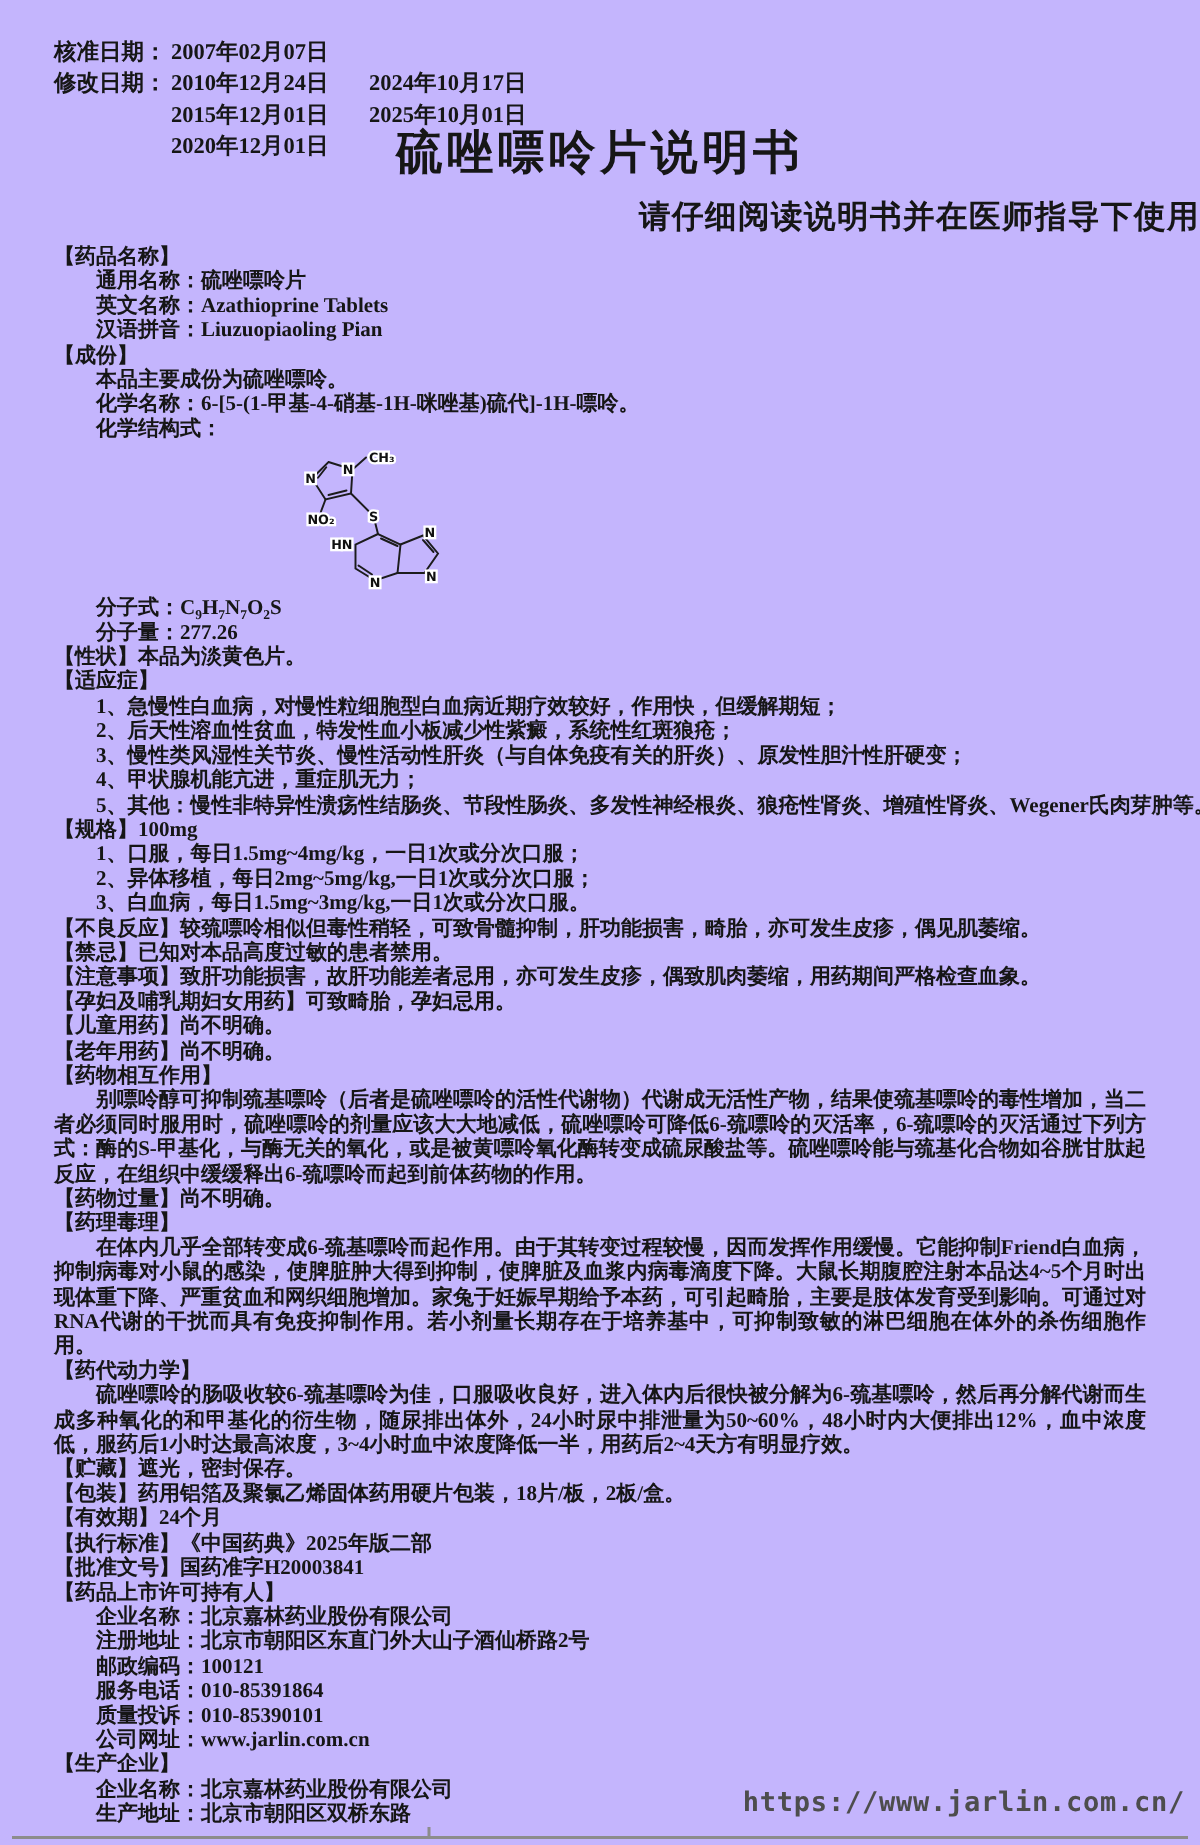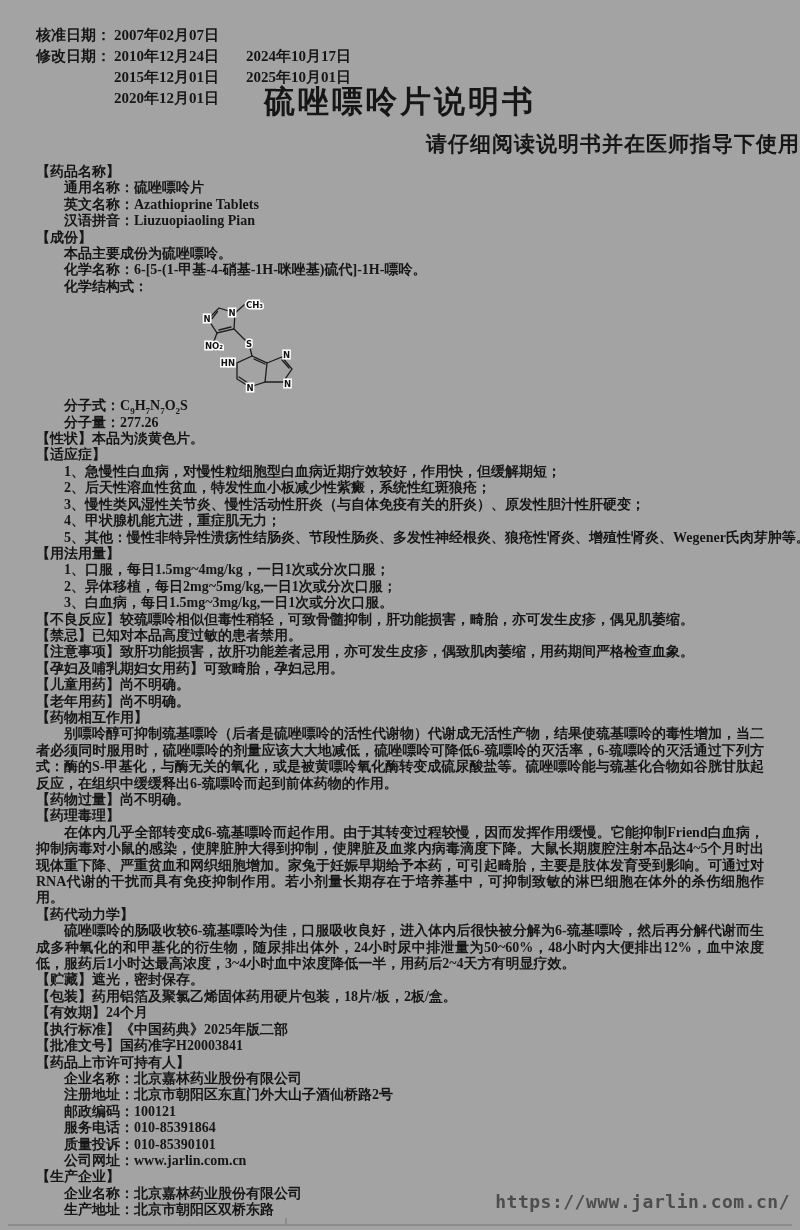--- a/index.html
+++ b/index.html
@@ -1,21 +1,21 @@
 <!DOCTYPE html>
 <html><head>
 <meta charset="utf-8">
 <style>
   html,body{margin:0;padding:0;background:#ffffff;}
   body{
     width:800px;height:1230px;position:relative;overflow:hidden;
     font-family:"Liberation Serif","DejaVu Serif",serif;
     color:#161616;
   }
-  .page{position:absolute;inset:0;background:#a3a3a3;}
+  .page{position:absolute;inset:0;background:#c4b5fd;}
 
   
   .meta{
     position:absolute;top:25px;left:36px;
     display:grid;grid-template-columns:78px 132px auto;
     font-size:15px;line-height:21px;font-weight:700;
   }
   .meta span{white-space:nowrap;}
 
   
@@ -125,22 +125,22 @@
 
     <div class="ln"><span class="hdr">【性状】</span><span>本品为淡黄色片。</span></div>
 
     <div class="ln hdr">【适应症】</div>
     <div class="ln ind">1、急慢性白血病，对慢性粒细胞型白血病近期疗效较好，作用快，但缓解期短；</div>
     <div class="ln ind">2、后天性溶血性贫血，特发性血小板减少性紫癜，系统性红斑狼疮；</div>
     <div class="ln ind">3、慢性类风湿性关节炎、慢性活动性肝炎（与自体免疫有关的肝炎）、原发性胆汁性肝硬变；</div>
     <div class="ln ind">4、甲状腺机能亢进，重症肌无力；</div>
     <div class="ln ind">5、其他：慢性非特异性溃疡性结肠炎、节段性肠炎、多发性神经根炎、狼疮性肾炎、增殖性肾炎、Wegener氏肉芽肿等。</div>
 
+    <div class="ln"><span class="hdr">【规格】</span><span>100mg</span></div>
 
-    <div class="ln hdr">【用法用量】</div>
     <div class="ln ind">1、口服，每日1.5mg~4mg/kg，一日1次或分次口服；</div>
     <div class="ln ind">2、异体移植，每日2mg~5mg/kg,一日1次或分次口服；</div>
     <div class="ln ind">3、白血病，每日1.5mg~3mg/kg,一日1次或分次口服。</div>
 
     <div class="ln"><span class="hdr">【不良反应】</span><span>较巯嘌呤相似但毒性稍轻，可致骨髓抑制，肝功能损害，畸胎，亦可发生皮疹，偶见肌萎缩。</span></div>
     <div class="ln"><span class="hdr">【禁忌】</span><span>已知对本品高度过敏的患者禁用。</span></div>
     <div class="ln"><span class="hdr">【注意事项】</span><span>致肝功能损害，故肝功能差者忌用，亦可发生皮疹，偶致肌肉萎缩，用药期间严格检查血象。</span></div>
     <div class="ln"><span class="hdr">【孕妇及哺乳期妇女用药】</span><span>可致畸胎，孕妇忌用。</span></div>
     <div class="ln"><span class="hdr">【儿童用药】</span><span>尚不明确。</span></div>
     <div class="ln"><span class="hdr">【老年用药】</span><span>尚不明确。</span></div>

